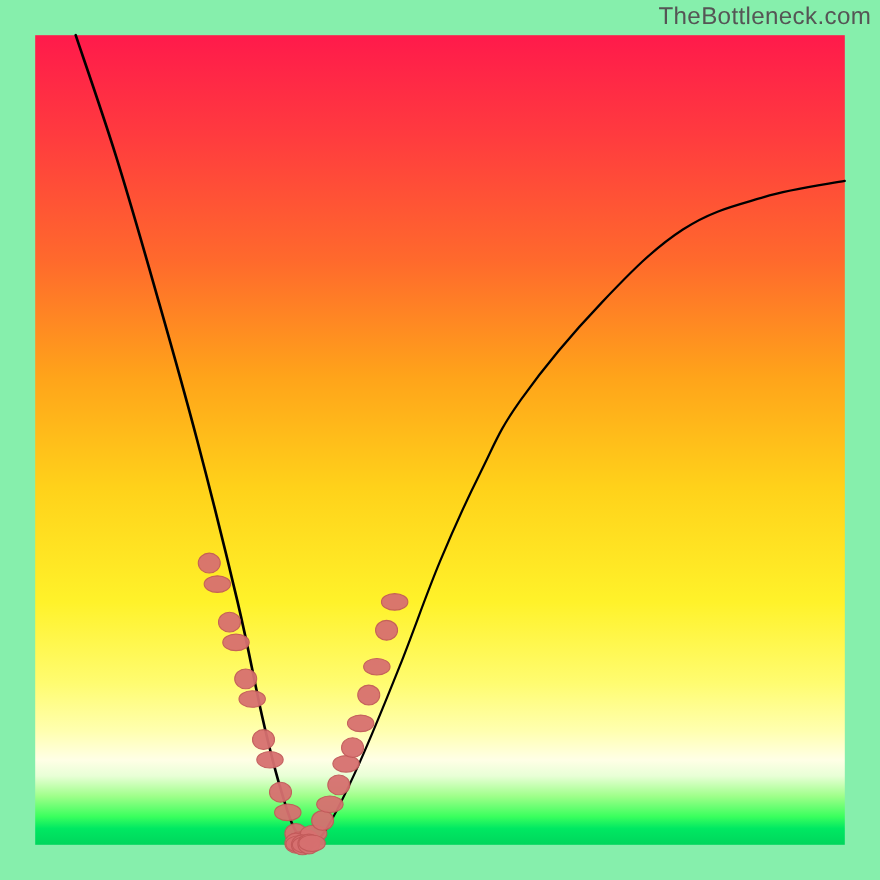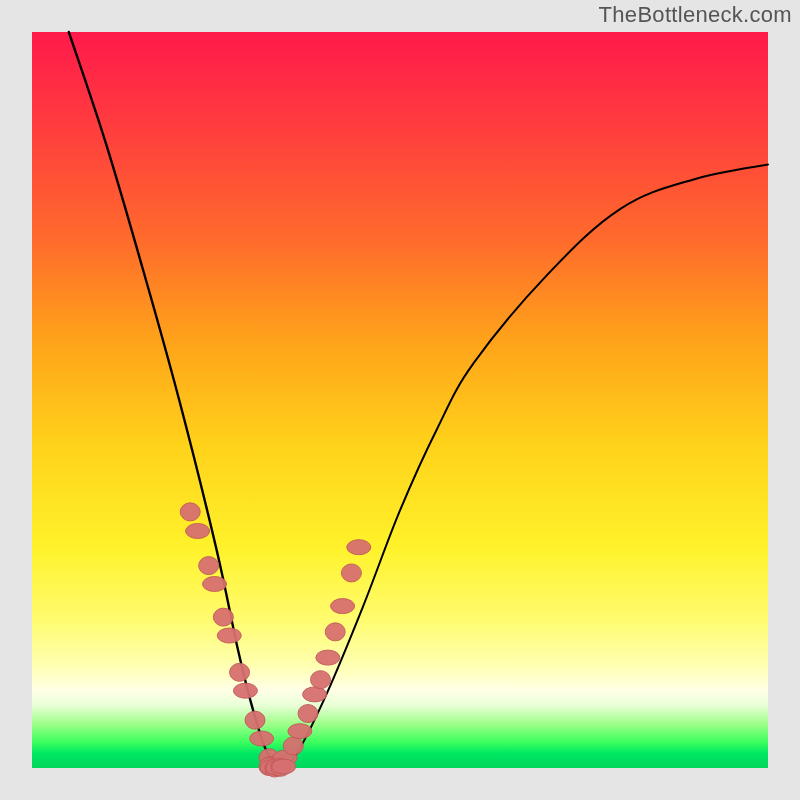--- a/index.html
+++ b/index.html
@@ -8,21 +8,21 @@
     width: 800px;
     height: 800px;
     background: #000;
     overflow: hidden;
     font-family: Arial, Helvetica, sans-serif;
   }
   .outer {
     position: relative;
     width: 800px;
     height: 800px;
-    background: #e5e5e5;
+    background: #86efac;
   }
   .plot-area {
     position: absolute;
     left: 32px;
     top: 32px;
     width: 736px;
     height: 736px;
     
     background: linear-gradient(to bottom,
       #ff1a4b 0%,

